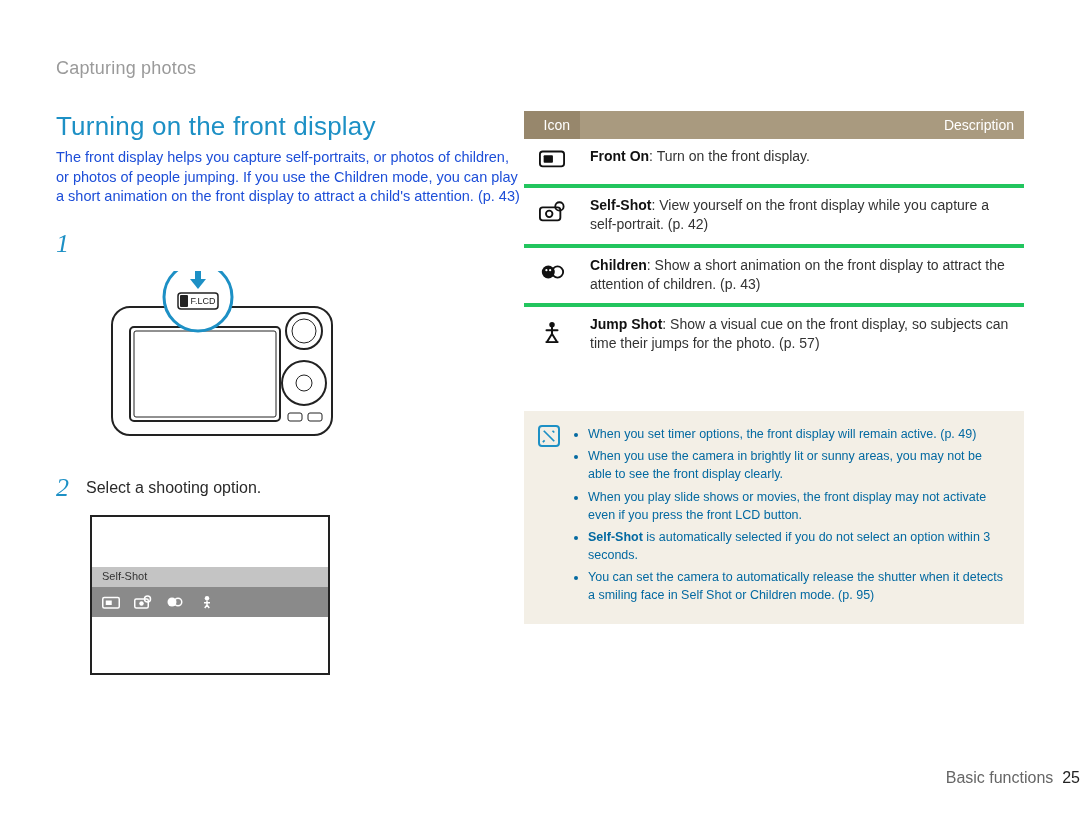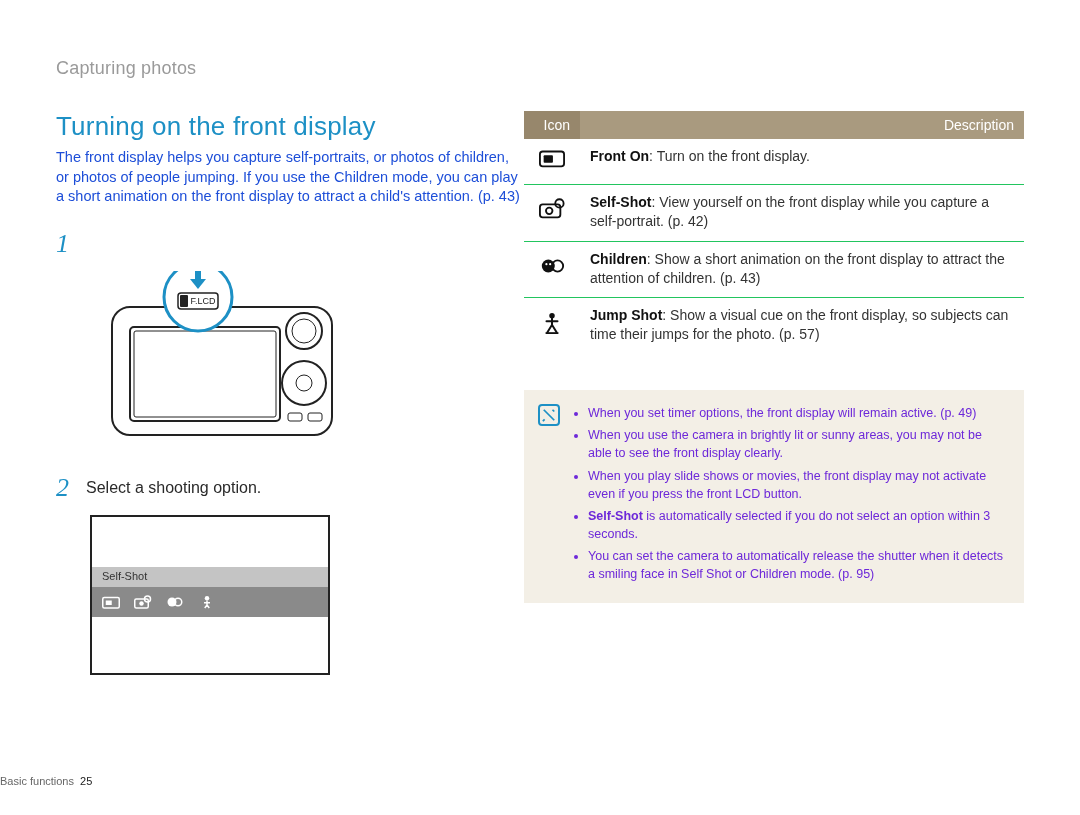--- a/index.html
+++ b/index.html
@@ -104,62 +104,62 @@
     color: #fff;
     font-weight: 400;
     text-align: right;
     padding: 6px 10px;
     font-size: 14px;
   }
   table.icon-table th.icon-col { width: 56px; background:#97876c; }
   table.icon-table td {
     padding: 8px 10px 10px 10px;
     vertical-align: top;
-    border-bottom: 1px solid #22c55e;
+    border-bottom: 4px solid #22c55e;
     font-size: 14px;
     line-height: 1.35;
     color: #333;
     font-weight: 300;
   }
   table.icon-table td.icon-cell {
     text-align: center;
     vertical-align: middle;
     width: 56px;
   }
   table.icon-table tr:last-child td { border-bottom: none; }
   .desc-label { font-weight: 600; color:#111; }
   
   .note-box {
-    margin-top: 36px;
+    margin-top: 48px;
     background: #f3efe6;
     padding: 14px 18px 16px 50px;
     position: relative;
     font-size: 12.5px;
     line-height: 1.45;
-    color: #6d28d9;
+    color: #0369a1;
   }
   .note-icon {
     position: absolute;
     left: 14px; top: 14px;
     width: 22px; height: 22px;
     border: 2px solid #1d90c5;
     border-radius: 4px;
     display:flex;align-items:center;justify-content:center;
   }
   .note-icon svg { width:14px;height:14px; }
   .note-box ul { margin: 0; padding-left: 14px; }
   .note-box li { margin-bottom: 4px; font-weight:300; }
   .note-box li b { font-weight:600; }
   
   .footer {
     position: absolute;
     bottom: 28px;
     left: 0; right: 0;
-    text-align: left;
-    font-size: 11px;
+    text-align: right;
+    font-size: 16px;
     color: #666;
     font-weight:300;
   }
   .footer .pn { color:#222; }
   .table-icon { width:26px; height:22px; }
 </style>
 </head>
 <body>
 
 <div class="page">

